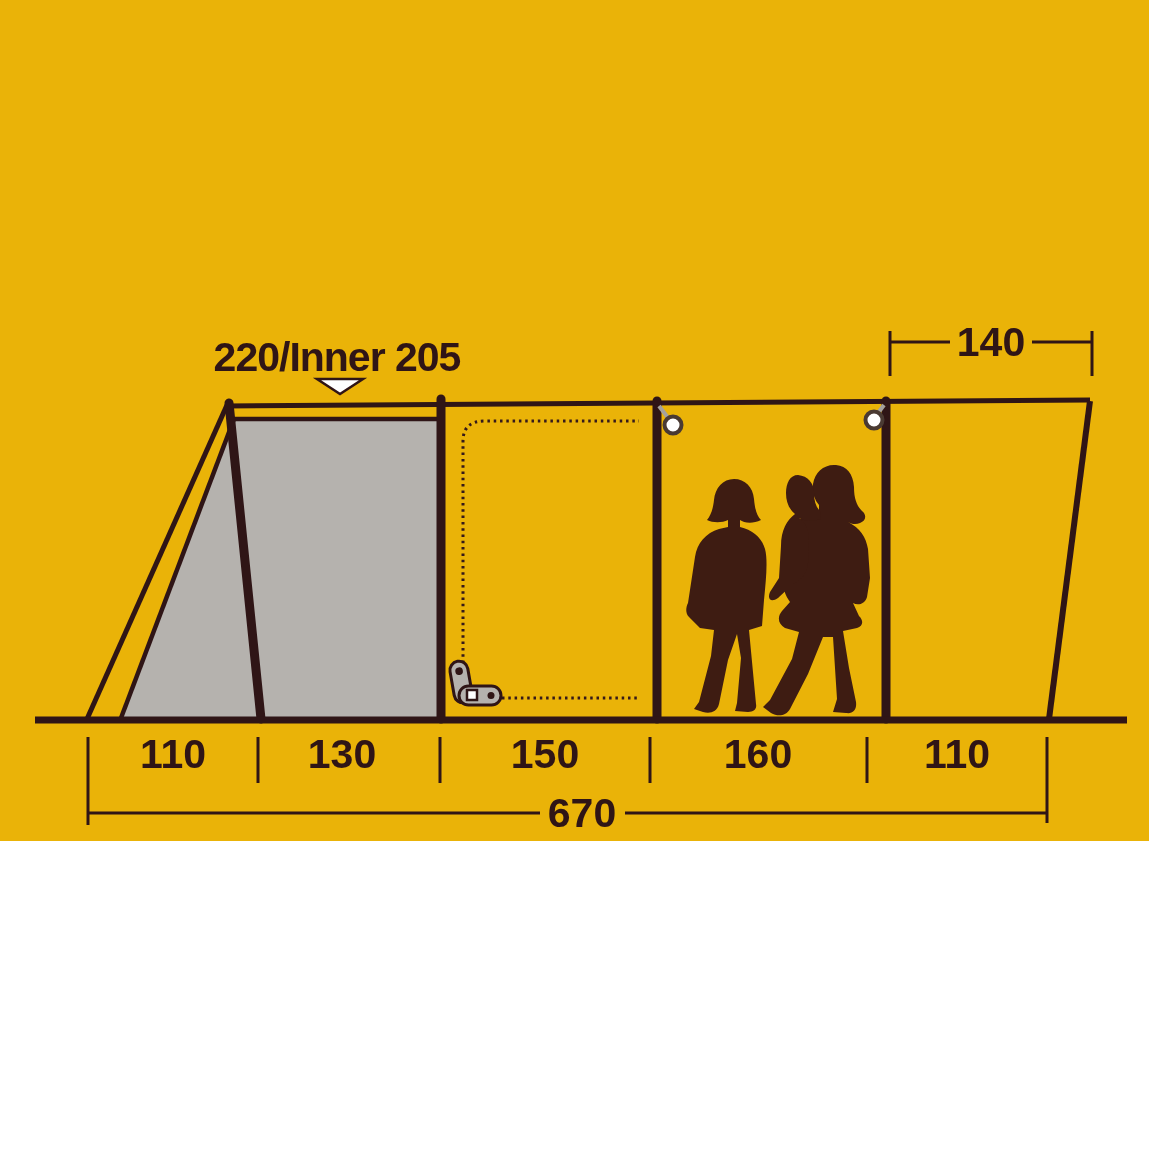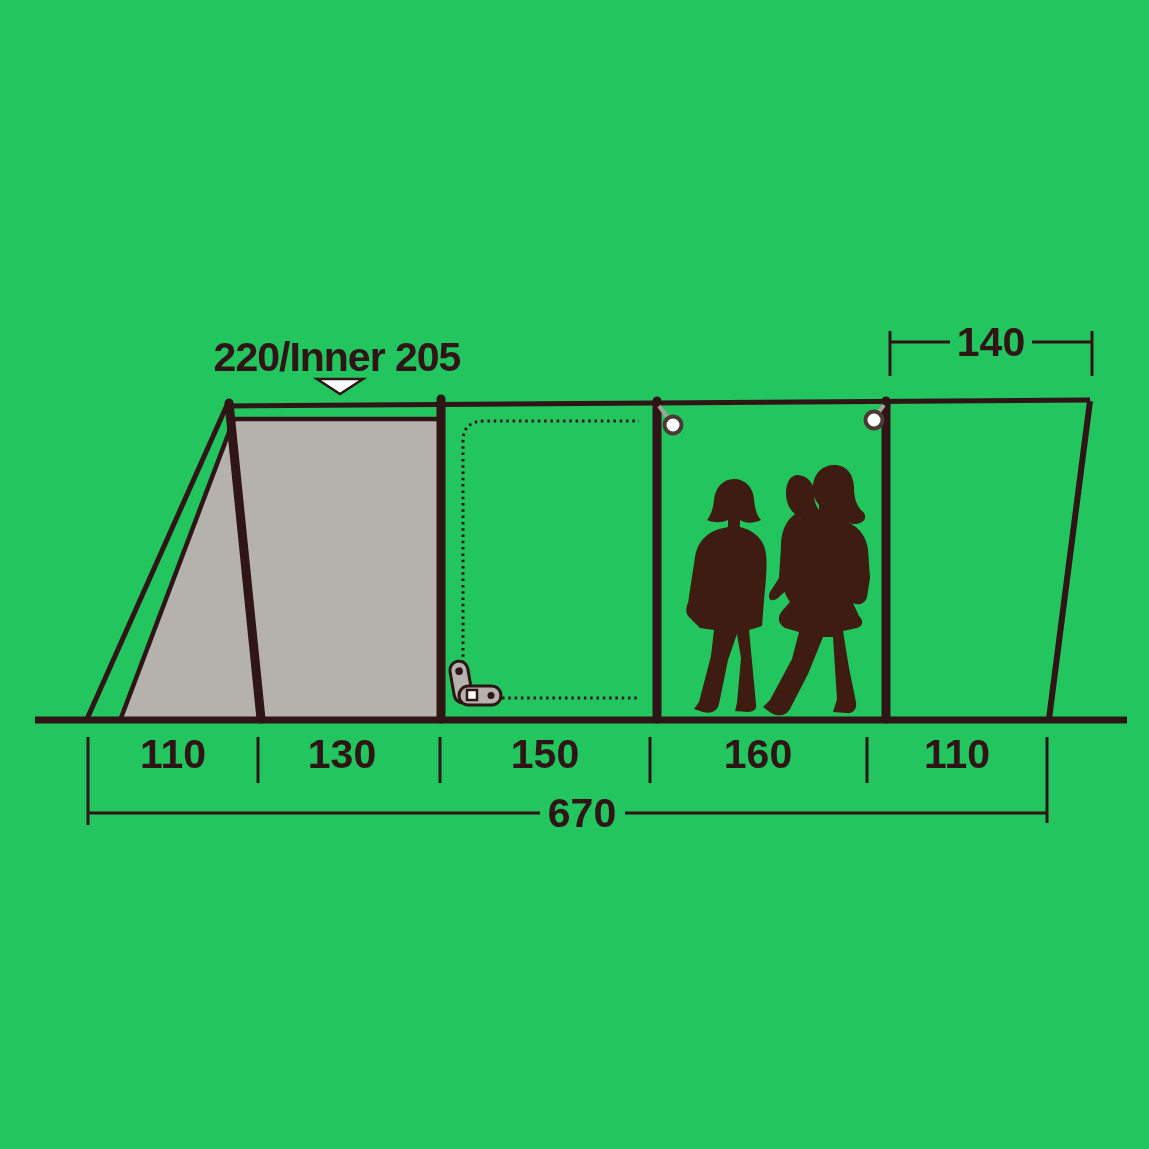--- a/index.html
+++ b/index.html
@@ -1,16 +1,16 @@
 <!DOCTYPE html>
 <html><head>
 <meta charset="utf-8">
 <style>
   html,body{margin:0;padding:0;background:#ffffff;}
-  .canvas{position:relative;width:1149px;height:1149px;background:#22c55e;overflow:hidden;}
+  .canvas{position:relative;width:1149px;height:841px;background:#eab308;overflow:hidden;}
   svg{display:block;}
   text{font-family:"Liberation Sans", sans-serif;font-weight:700;fill:#2f1516;}
   .dim-num{font-size:41px;}
   .title-text{font-size:41px;letter-spacing:-1px;}
   .dotted{stroke:#35191a;stroke-width:3;fill:none;stroke-dasharray:2.5 3.8;}
   .thin-tick{stroke:#2f1516;stroke-width:3;}
   .dim-line{stroke:#2f1516;stroke-width:3;}
 </style>
 </head>
 <body>

